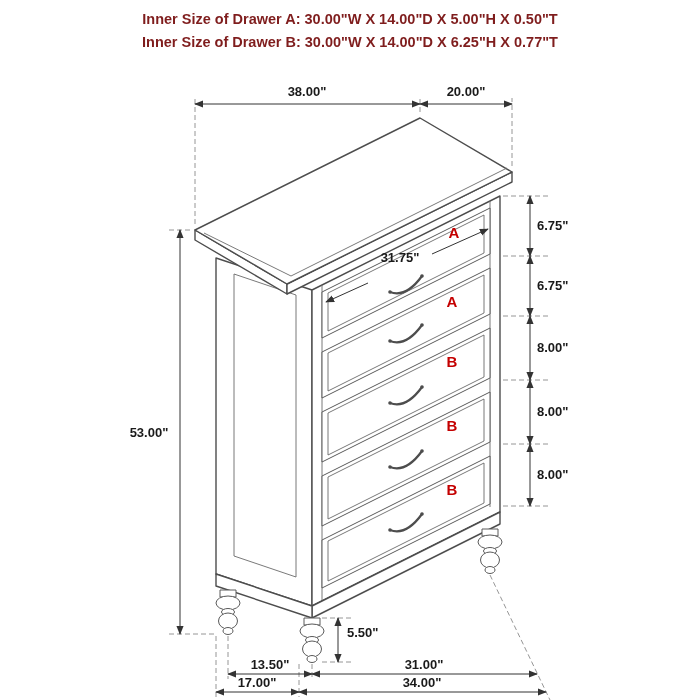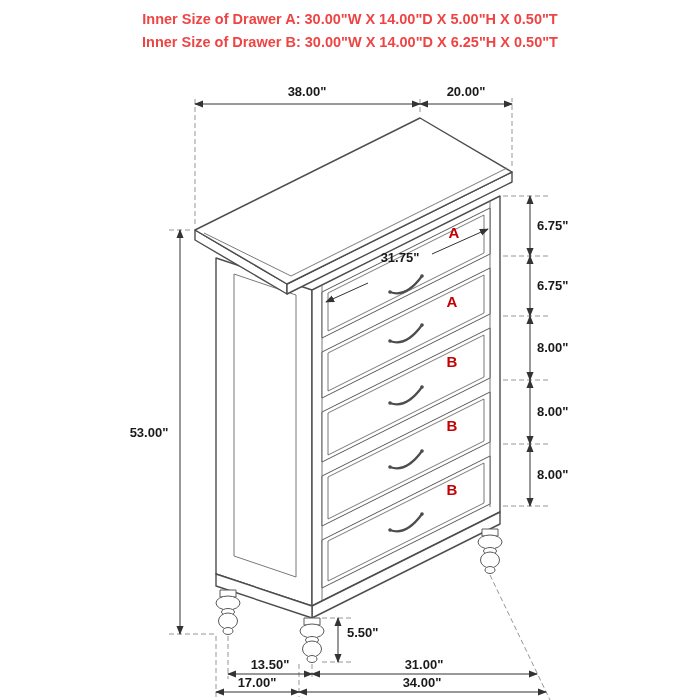--- a/index.html
+++ b/index.html
@@ -1,36 +1,36 @@
 <!DOCTYPE html>
 <html><head>
 <meta charset="utf-8">
 <style>
   html,body{margin:0;padding:0;background:#ffffff;}
   .stage{width:700px;height:700px;position:relative;background:#fff;font-family:"Liberation Sans",sans-serif;}
-  .hdr{position:absolute;top:8px;left:0;width:700px;text-align:center;font-size:14.5px;font-weight:bold;color:#ef4444;line-height:23px;}
+  .hdr{position:absolute;top:8px;left:0;width:700px;text-align:center;font-size:14.5px;font-weight:bold;color:#7f1d1d;line-height:23px;}
   svg{position:absolute;left:0;top:0;}
   .furn{fill:#ffffff;stroke:#4d4d4d;stroke-width:1.4;stroke-linejoin:round;}
   .furn-thin{fill:#ffffff;stroke:#5a5a5a;stroke-width:1;stroke-linejoin:round;}
   .detail{fill:none;stroke:#6a6a6a;stroke-width:0.9;}
   .handle{fill:none;stroke:#4d4d4d;stroke-width:2.2;stroke-linecap:round;}
   .hdot{fill:#4d4d4d;}
   .dim{stroke:#333333;stroke-width:1;fill:none;}
   .ext{stroke:#8a8a8a;stroke-width:0.9;stroke-dasharray:5,3;fill:none;}
   .dimtxt{font-size:13px;font-weight:bold;fill:#1a1a1a;}
   .lettertxt{font-size:15px;font-weight:bold;fill:#c40000;}
 </style>
 </head>
 <body>
 
 <div class="stage">
 
   <div class="hdr">
     <div>Inner Size of Drawer A: 30.00"W X 14.00"D X 5.00"H X 0.50"T</div>
-    <div>Inner Size of Drawer B: 30.00"W X 14.00"D X 6.25"H X 0.50"T</div>
+    <div>Inner Size of Drawer B: 30.00"W X 14.00"D X 6.25"H X 0.77"T</div>
   </div>
 
   <svg width="700" height="700" viewBox="0 0 700 700">
     <defs>
       <marker id="arrow" viewBox="0 0 10 10" refX="9" refY="5" markerWidth="9" markerHeight="9" orient="auto-start-reverse">
         <path d="M0,1 L10,5 L0,9 Z" fill="#333"></path>
       </marker>
     </defs>
 
     <g>

